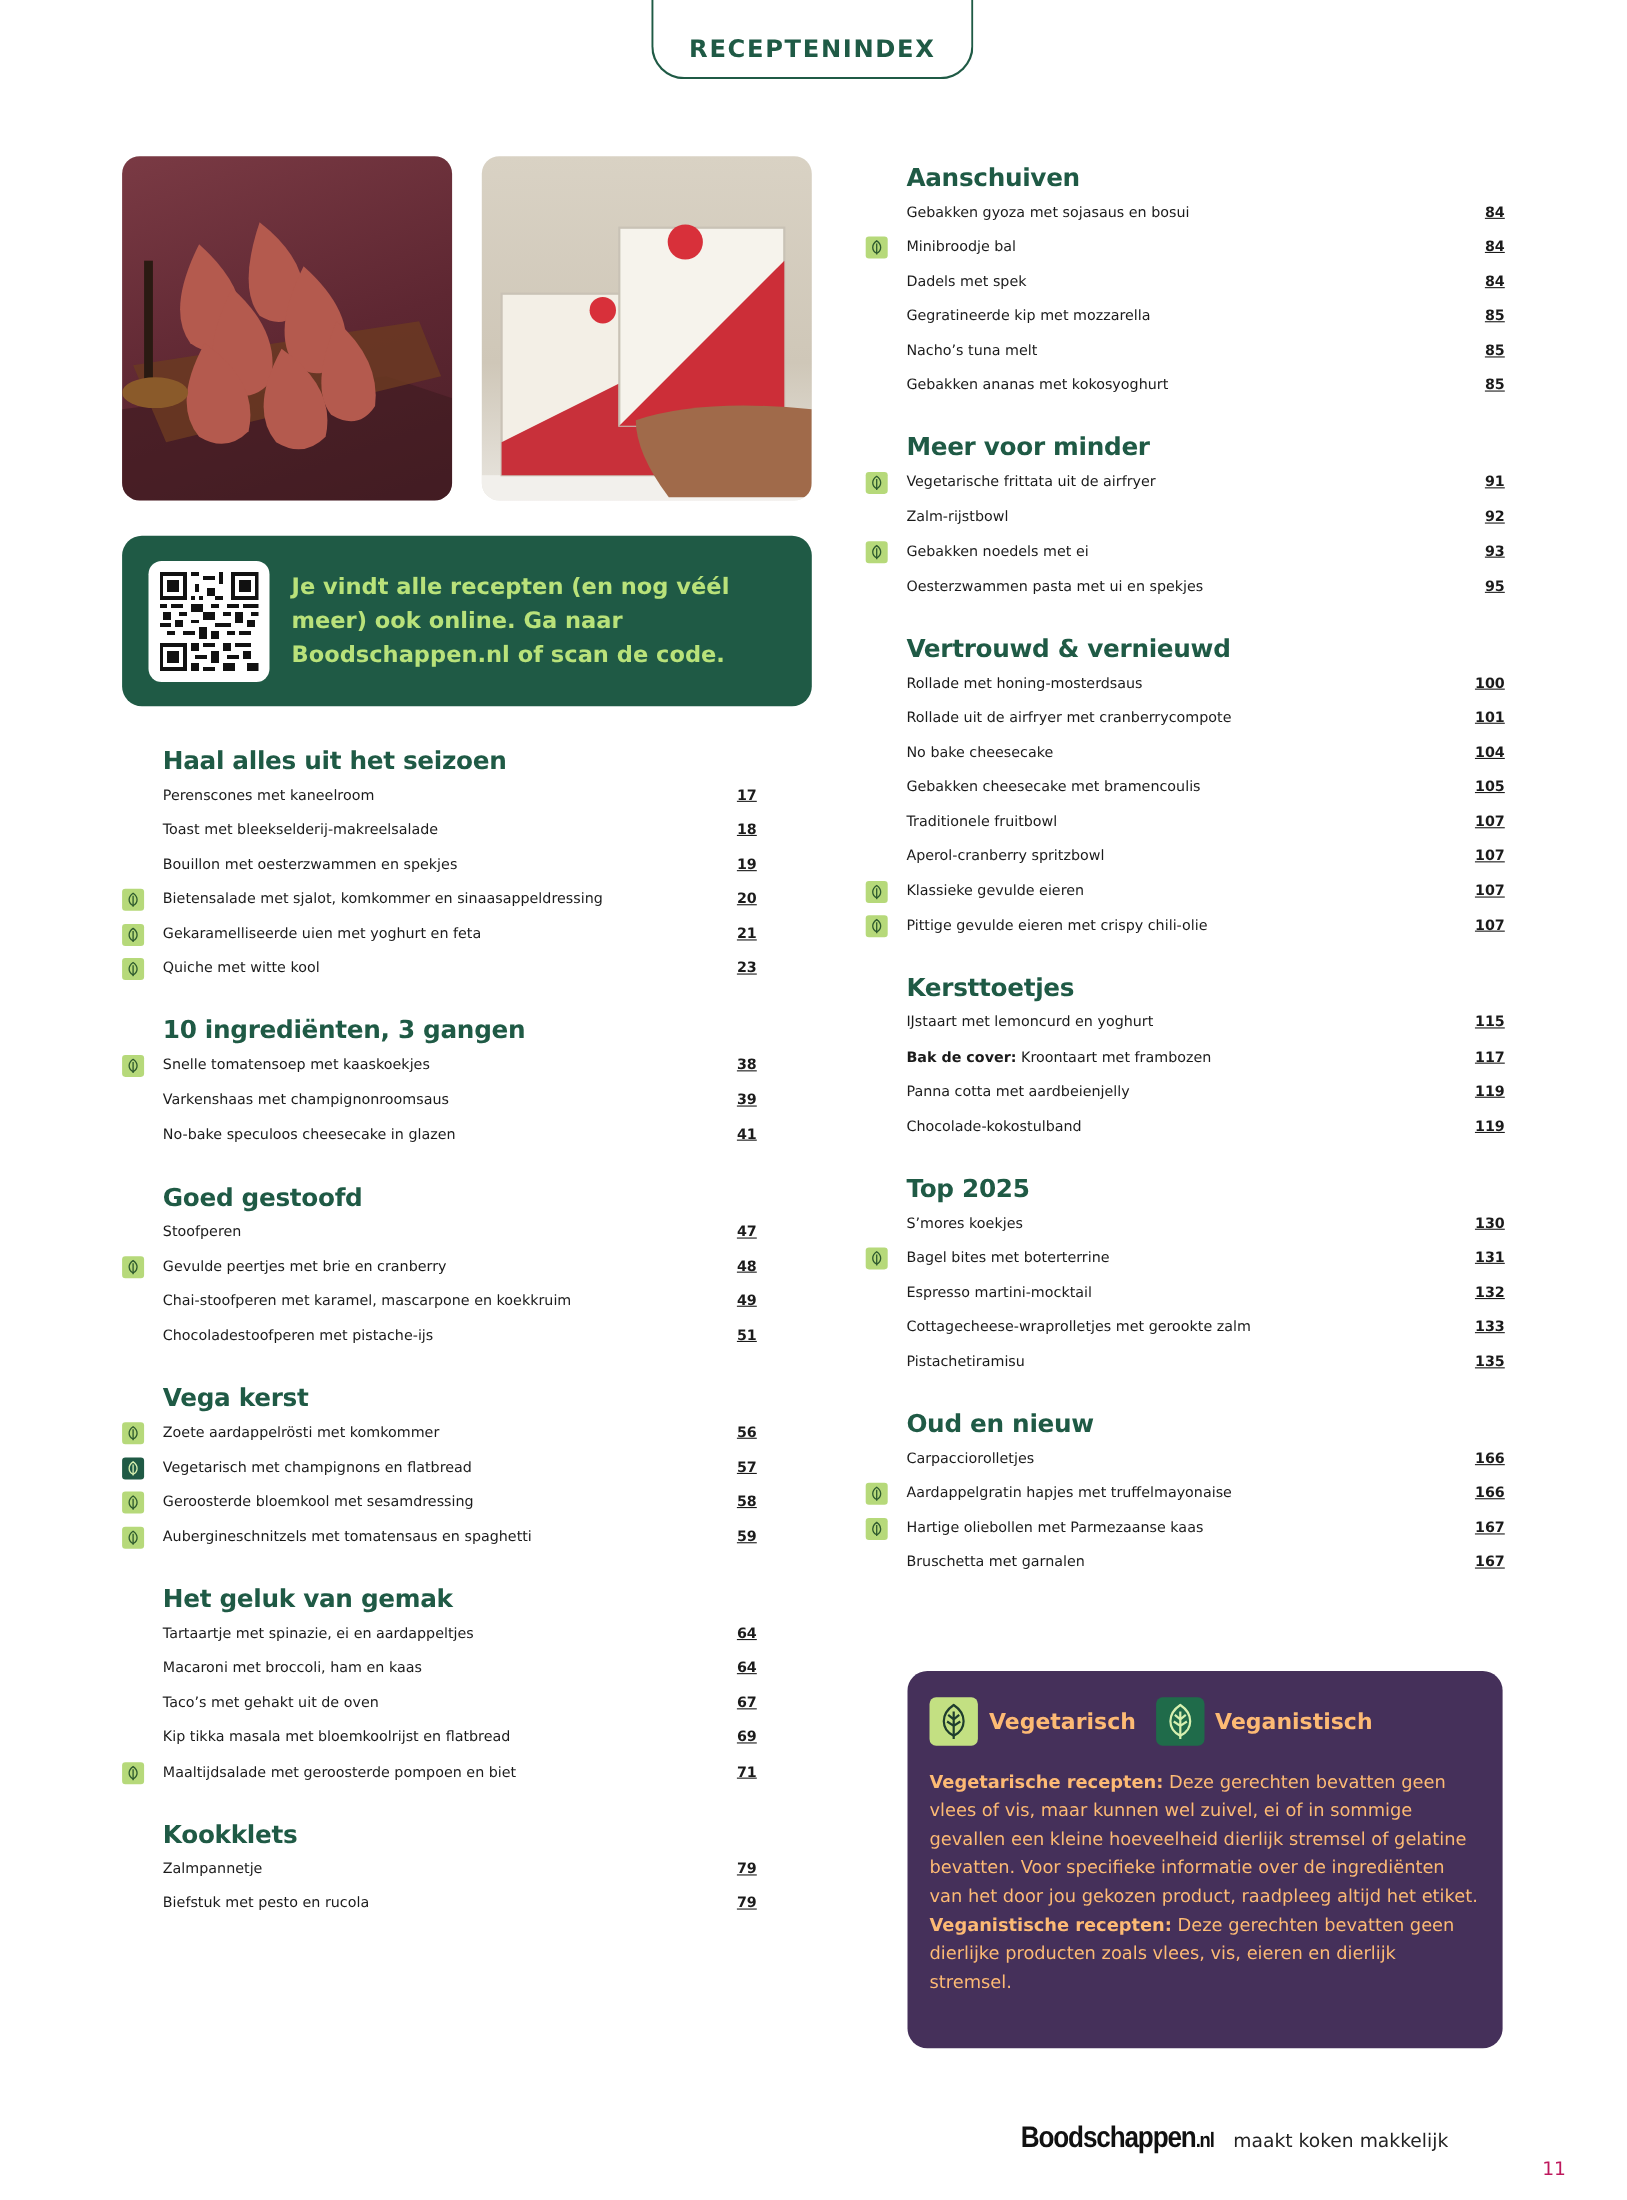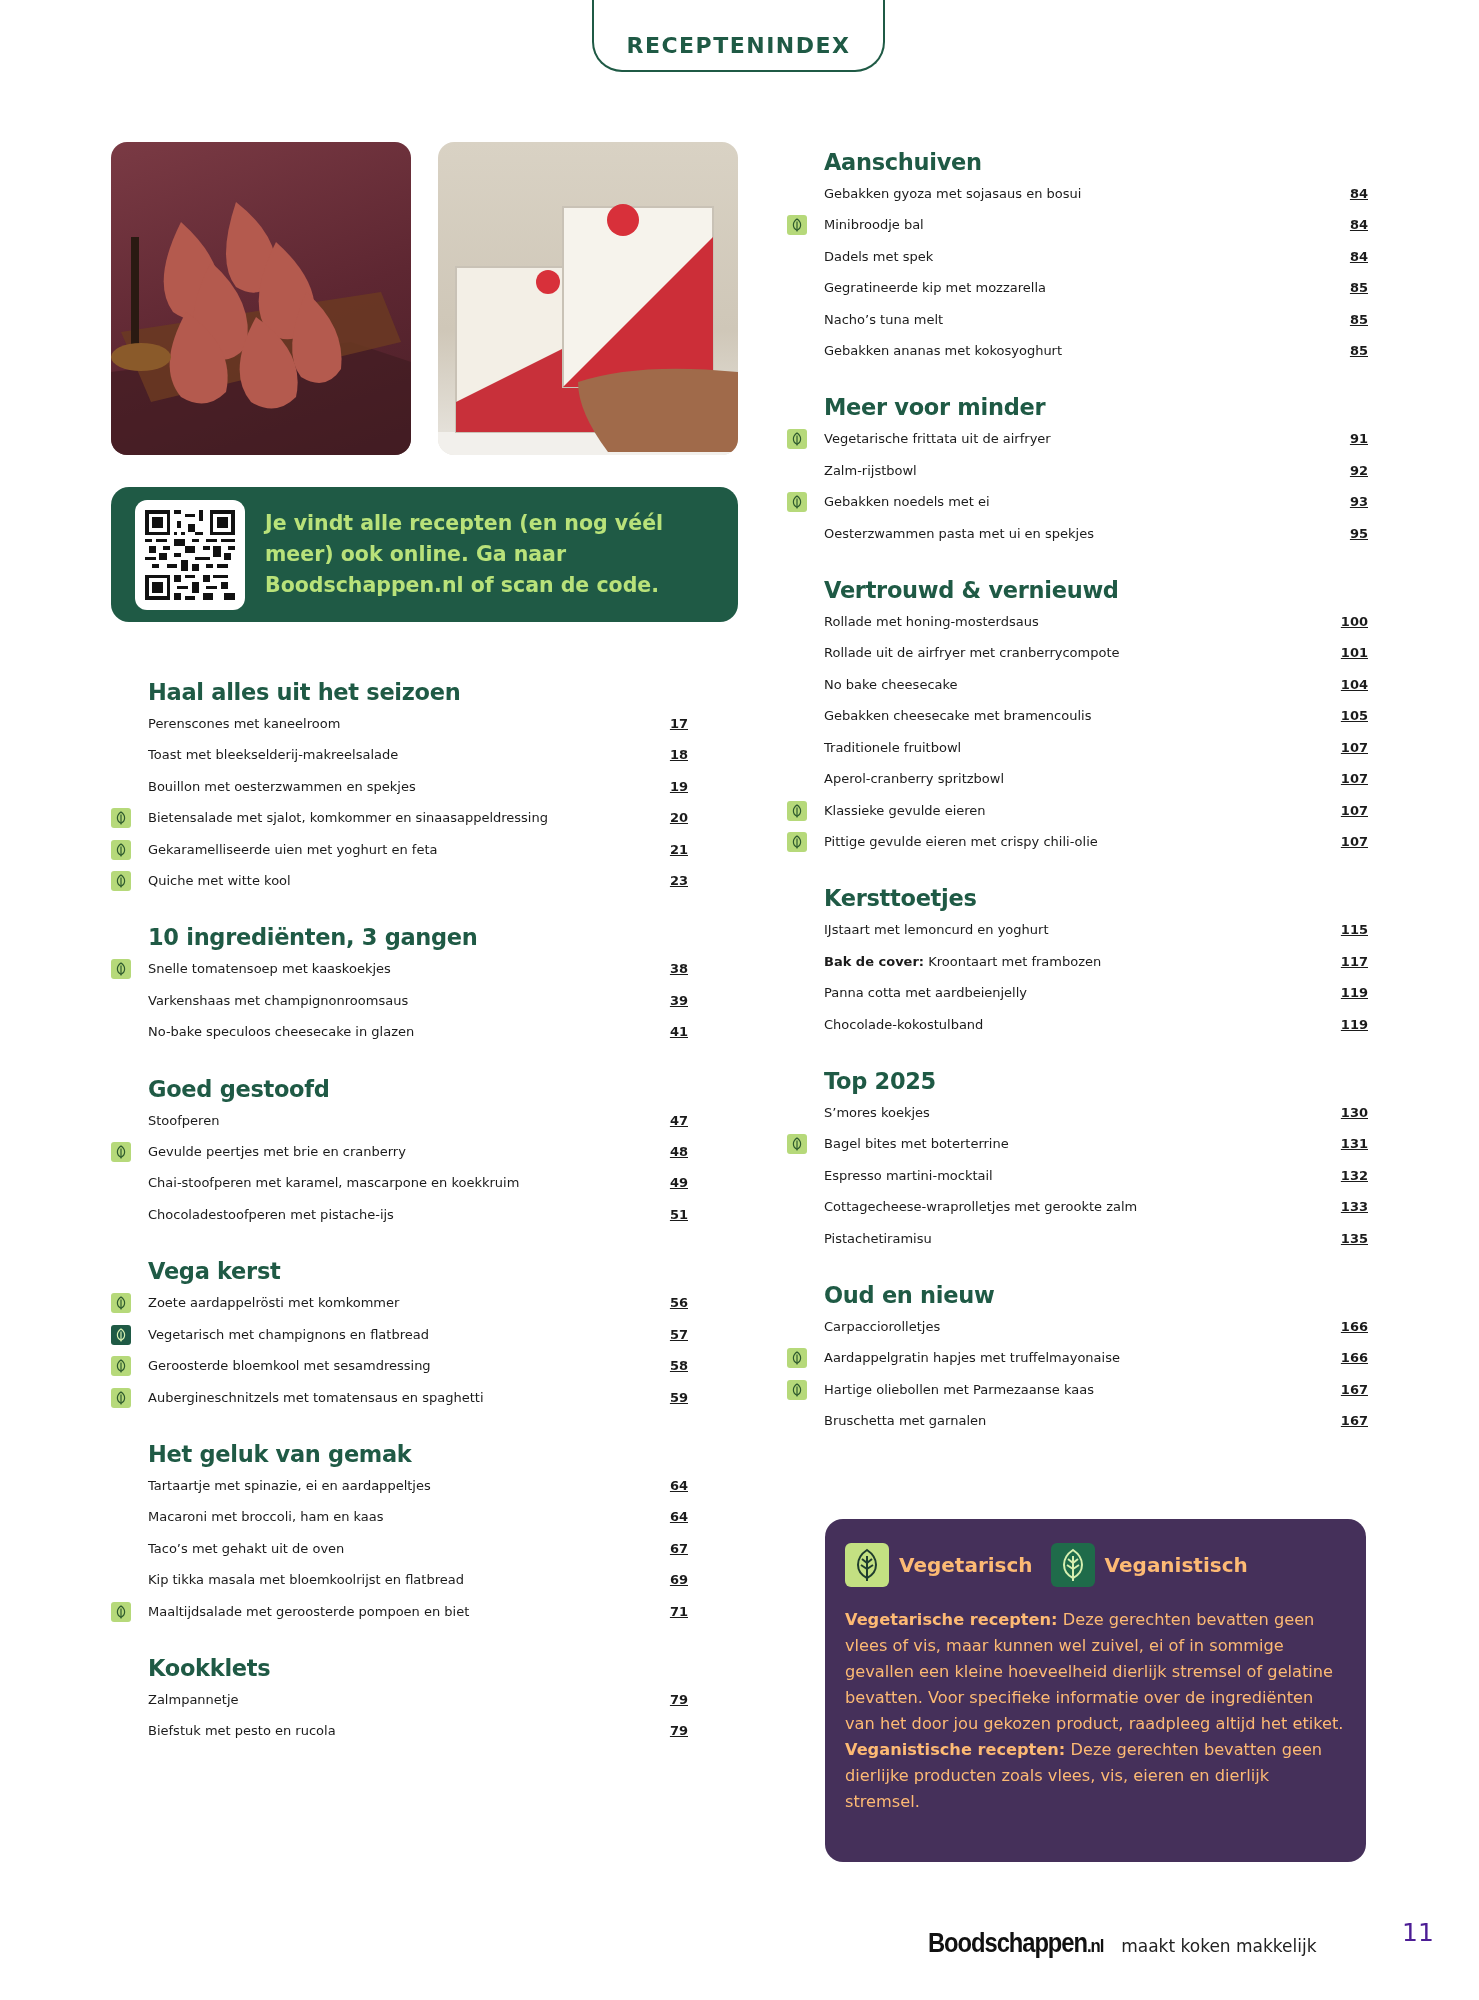--- a/index.html
+++ b/index.html
@@ -11,21 +11,21 @@
     border: 2px solid #1f5a45; border-top: none; border-radius: 0 0 30px 30px;
     background: #fff; display: flex; align-items: flex-end; justify-content: center; padding-bottom: 12px;
   }
   .tab-title { font-family: "DejaVu Sans", sans-serif; font-weight: bold; font-size: 22px; letter-spacing: 1.5px; color: #1f5a45; }
 
   .photo { position: absolute; top: 142px; width: 300px; height: 313px; border-radius: 16px; overflow: hidden; }
   .photo.left { left: 111px; background: linear-gradient(160deg, #7a3a44 0%, #5e2732 55%, #4a1f27 100%); }
   .photo.right { left: 438px; background: linear-gradient(180deg, #d9d2c4 0%, #cfc7b8 60%, #e9e6e0 100%); }
 
   .qr-banner {
-    position: absolute; left: 111px; top: 487px; width: 627px; height: 135px;
+    position: absolute; left: 111px; top: 487px; width: 627px; height: 155px;
     background: #1f5a45; border-radius: 18px; display: flex; align-items: center; padding-left: 24px;
   }
   .qr-box { width: 110px; height: 110px; background: #fff; border-radius: 12px; display: flex; align-items: center; justify-content: center; flex-shrink: 0; }
   .qr-text { margin-left: 20px; color: #b9e27a; font-weight: bold; font-size: 20.5px; line-height: 31px; width: 470px; }
 
   .col { position: absolute; }
   .col.left { left: 100px; top: 676px; width: 600px; }
   .col.right { left: 776px; top: 146px; width: 602px; }
 
   .section { margin-bottom: 25px; }
@@ -50,21 +50,21 @@
   .legend-badge.vegetarian { background: #c3e082; }
   .legend-badge.vegan { background: #1f6b4a; }
   .legend-label { font-weight: bold; font-size: 20px; margin-left: 10px; margin-right: 18px; }
   .legend-body { font-size: 16.2px; line-height: 26px; }
   .legend-body b { font-weight: bold; }
 
   .footer { position: absolute; top: 1928px; left: 928px; display: flex; align-items: baseline; }
   .brand { font-family: "Liberation Sans", sans-serif; font-weight: bold; font-size: 27px; letter-spacing: -1.2px; color: #111; transform: scaleX(0.88); transform-origin: left; display: inline-block; }
   .brand-tld { font-size: 19px; }
   .tagline { font-size: 17px; color: #222; margin-left: -6px; }
-  .page-number { position: absolute; top: 1918px; left: 1402px; font-size: 25px; color: #4c1d95; }
+  .page-number { position: absolute; top: 1962px; left: 1402px; font-size: 17px; color: #be185d; }
 </style>
 </head>
 <body>
 
 <div class="tab">
   <span class="tab-title">RECEPTENINDEX</span>
 </div>
 
 <div class="photo left">
   <svg width="300" height="313" viewBox="0 0 300 313">

